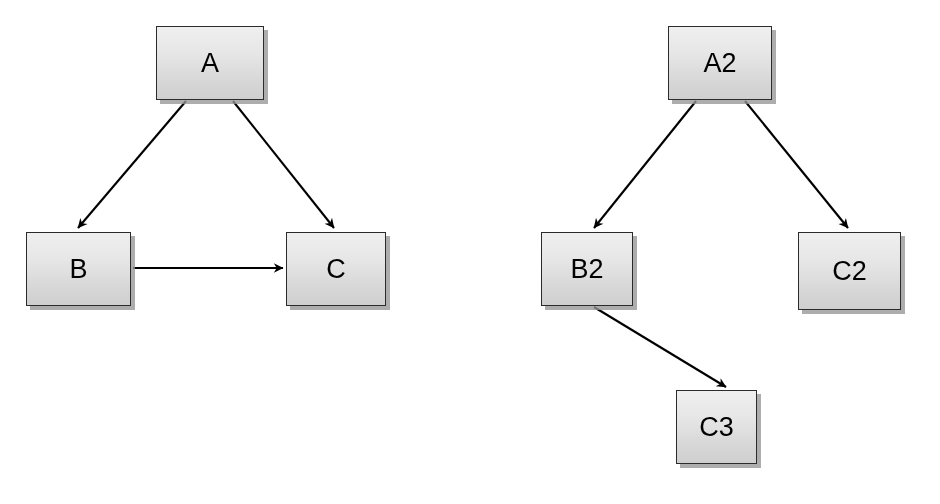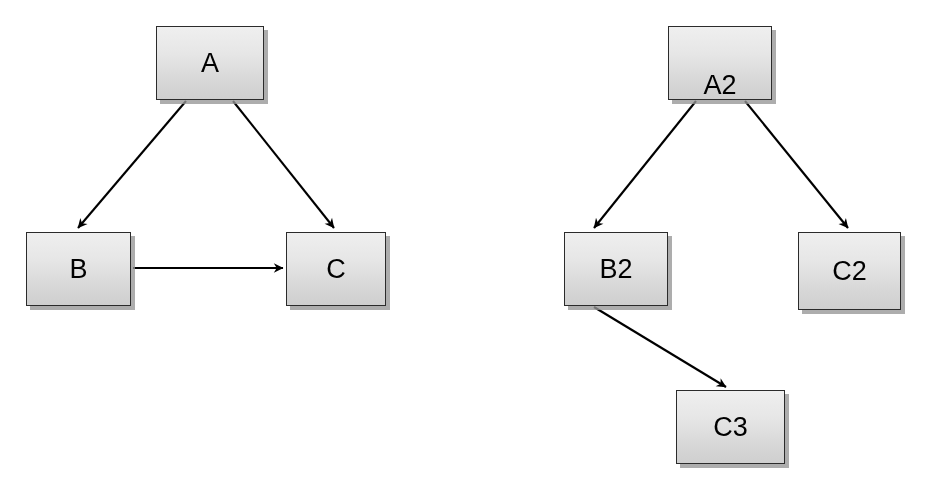--- a/index.html
+++ b/index.html
@@ -71,26 +71,26 @@
   <div class="node" style="left: 156px; top: 26px; width: 108px; height: 74px;">
     <span class="node-label">A</span>
   </div>
   <div class="node" style="left: 26px; top: 232px; width: 105px; height: 74px;">
     <span class="node-label">B</span>
   </div>
   <div class="node" style="left: 286px; top: 232px; width: 100px; height: 74px;">
     <span class="node-label">C</span>
   </div>
 
-  <div class="node" style="left: 668px; top: 26px; width: 104px; height: 74px; align-items: flex-end;">
+  <div class="node" style="left: 668px; top: 26px; width: 104px; height: 74px;">
     <span class="node-label">A2</span>
   </div>
-  <div class="node" style="left: 564px; top: 232px; width: 104px; height: 74px;">
+  <div class="node" style="left: 541px; top: 232px; width: 92px; height: 74px;">
     <span class="node-label">B2</span>
   </div>
   <div class="node" style="left: 798px; top: 232px; width: 103px; height: 78px;">
     <span class="node-label">C2</span>
   </div>
-  <div class="node" style="left: 676px; top: 390px; width: 109px; height: 74px;">
+  <div class="node" style="left: 676px; top: 390px; width: 81px; height: 74px;">
     <span class="node-label">C3</span>
   </div>
 
 </div>
 
 </body></html>

